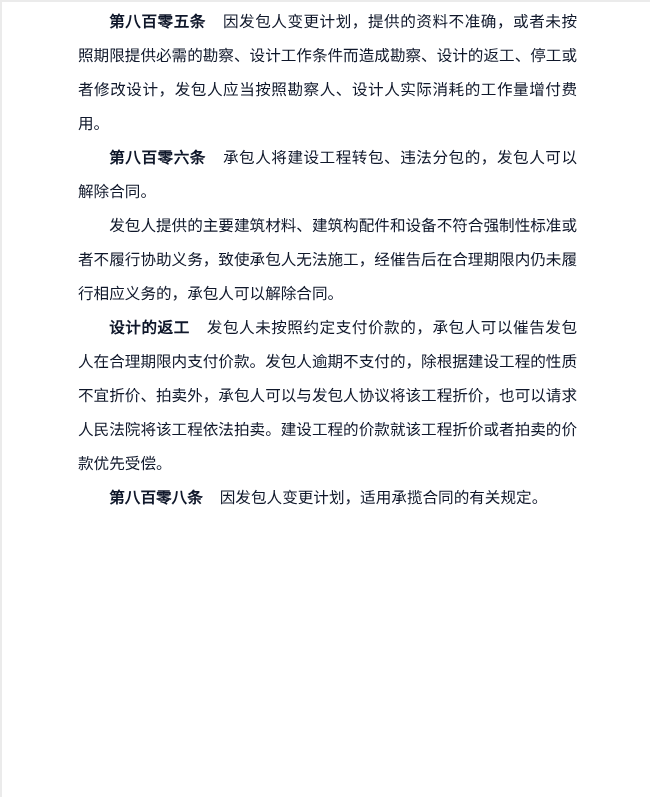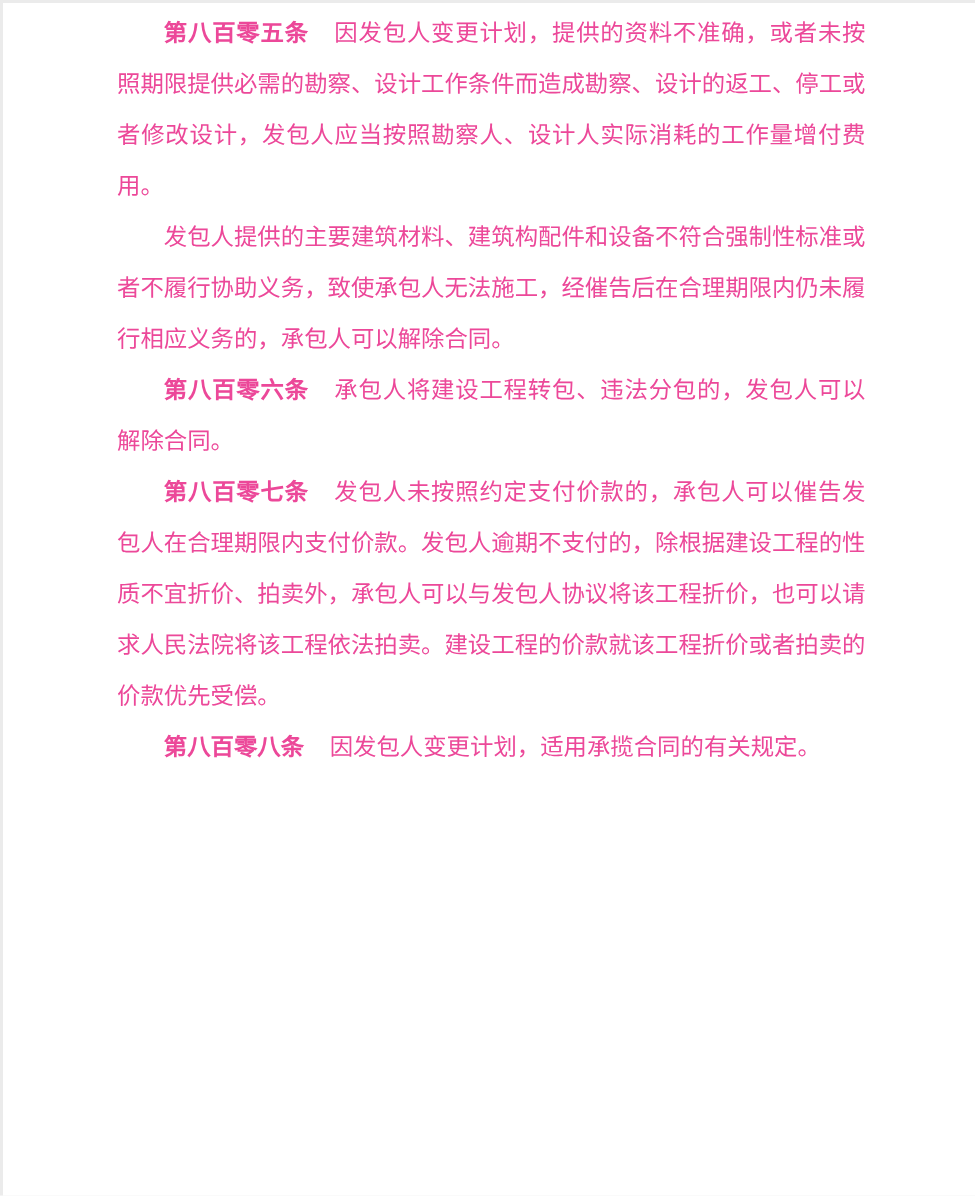--- a/index.html
+++ b/index.html
@@ -14,21 +14,21 @@
     background: #ffffff;
     box-sizing: border-box;
     padding: 6px 73px 0 78px;
     overflow: hidden;
     box-shadow: inset 2px 2px 0 #ebebeb;
   }
   .doc {
     font-family: Liberation Mono, monospace;
     font-size: 15.6px;
     line-height: 34px;
-    color: #ec4899;
+    color: #0f172a;
   }
   p.para {
     margin: 0;
     text-align: justify;
     text-indent: 2em;
     letter-spacing: 0;
   }
   .art {
     font-weight: bold;
     margin-right: 17px;
@@ -39,23 +39,23 @@
   }
 </style>
 </head>
 <body>
 
 <div class="page">
   <div class="doc">
 
     <p class="para"><span class="art">第八百零五条</span><span>因发包人变更计划，提供的资料不准确，或者未按照期限提供必需的勘察、设计工作条件而造成勘察、设计的返工、停工或者修改设计，发包人应当按照勘察人、设计人实际消耗的工作量增付费用。</span></p>
 
+    <p class="para"><span class="art">第八百零六条</span><span>承包人将建设工程转包、违法分包的，发包人可以解除合同。</span></p>
+
     <p class="para"><span>发包人提供的主要建筑材料、建筑构配件和设备不符合强制性标准或者不履行协助义务，致使承包人无法施工，经催告后在合理期限内仍未履行相应义务的，承包人可以解除合同。</span></p>
 
-    <p class="para"><span class="art">第八百零六条</span><span>承包人将建设工程转包、违法分包的，发包人可以解除合同。</span></p>
 
-
-    <p class="para"><span class="art">第八百零七条</span><span>发包人未按照约定支付价款的，承包人可以催告发包人在合理期限内支付价款。发包人逾期不支付的，除根据建设工程的性质不宜折价、拍卖外，承包人可以与发包人协议将该工程折价，也可以请求人民法院将该工程依法拍卖。建设工程的价款就该工程折价或者拍卖的价款优先受偿。</span></p>
+    <p class="para"><span class="art">设计的返工</span><span>发包人未按照约定支付价款的，承包人可以催告发包人在合理期限内支付价款。发包人逾期不支付的，除根据建设工程的性质不宜折价、拍卖外，承包人可以与发包人协议将该工程折价，也可以请求人民法院将该工程依法拍卖。建设工程的价款就该工程折价或者拍卖的价款优先受偿。</span></p>
 
     <p class="para"><span class="art">第八百零八条</span><span>因发包人变更计划，适用承揽合同的有关规定。</span></p>
 
   </div>
 </div>
 
 </body></html>

